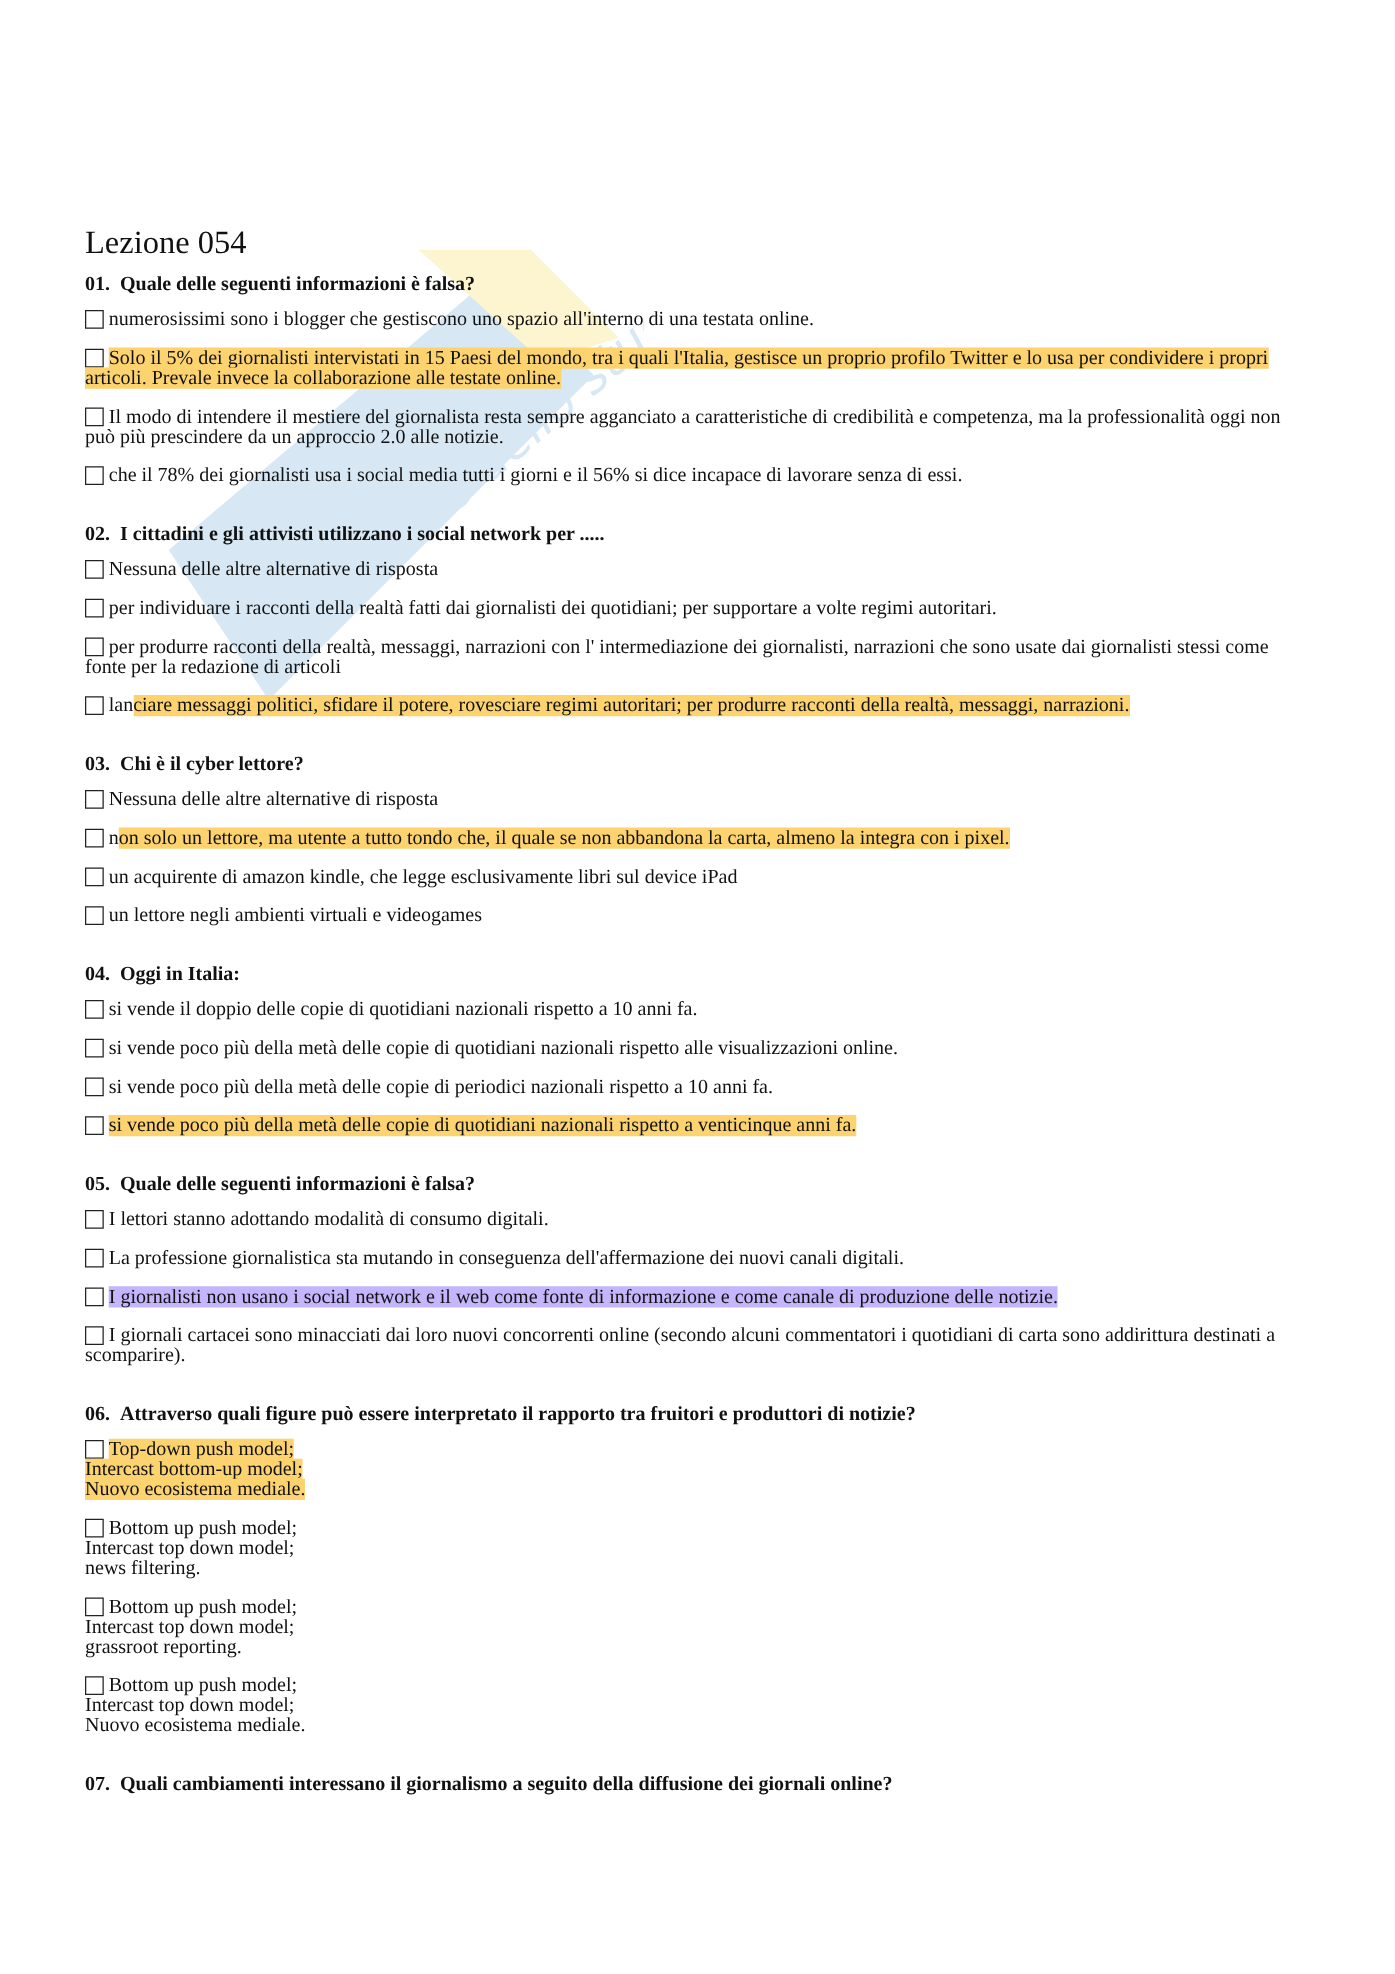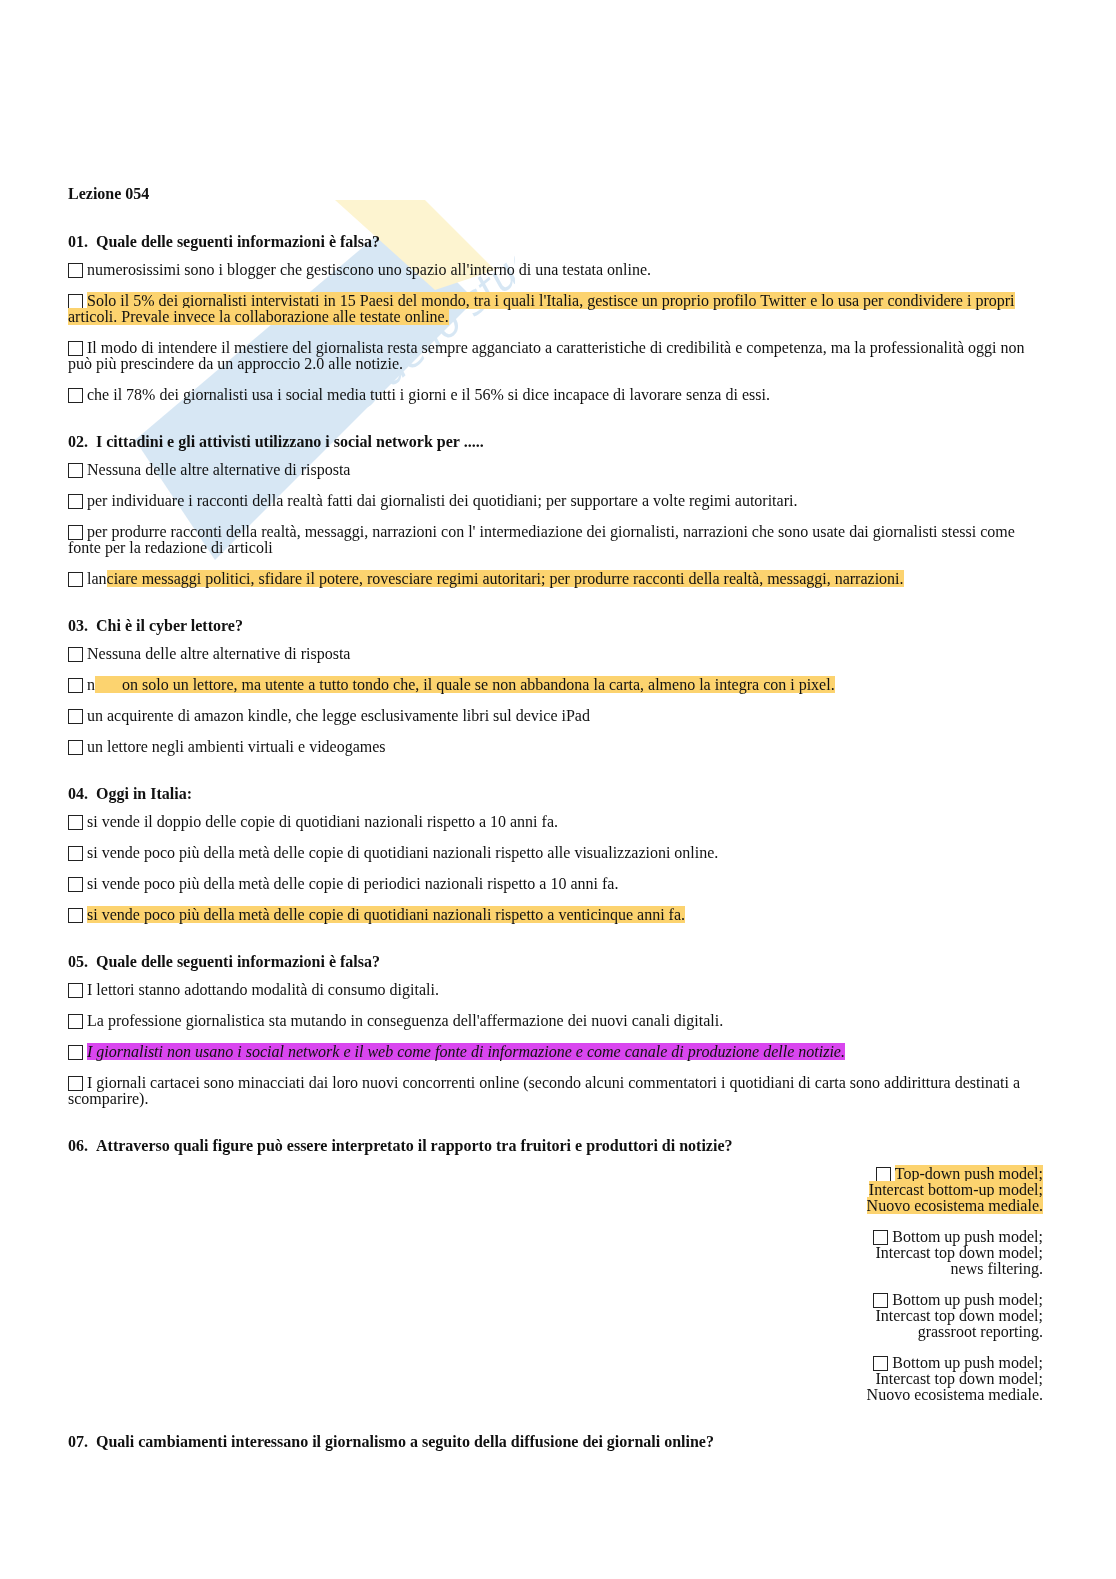--- a/index.html
+++ b/index.html
@@ -7,37 +7,37 @@
     width: 1116px; height: 1579px; position: relative; overflow: hidden;
     font-family: "Liberation Serif", "DejaVu Serif", serif;
     color: #111;
   }
   .watermark {
     position: absolute; left: 95px; top: 180px; width: 420px; height: 440px;
     pointer-events: none; opacity: 0.18;
   }
   .page { position: absolute; left: 68px; top: 180px; width: 975px; }
   .lesson-title {
-    font-size: 16px; font-weight: bold; margin: 0 0 26px 0; line-height: 28px;
+    font-size: 26px; font-weight: normal; margin: 0 0 12px 0; line-height: 28px;
   }
   .question { margin-bottom: 0; }
   .q-title {
     font-size: 16px; font-weight: bold; line-height: 16px; margin: 0 0 12px 0;
   }
   .q-title .num { display: inline-block; width: 28px; }
   .answer {
     font-size: 16px; line-height: 16px; margin: 0 0 15px 0; position: relative;
   }
   .cb {
     display: inline-block; width: 15px; height: 15px; border: 1.5px solid #222;
     box-sizing: border-box; vertical-align: -3px; margin-right: 4px; background: #fff;
     cursor: pointer;
   }
   .hl { background: #fcd36f; }
-  .multiline { white-space: pre-line; text-align: right; }
+  .multiline { white-space: pre-line; }
   .q-gap { height: 16px; }
 </style>
 </head>
 <body>
 
 <svg class="watermark" viewBox="0 0 420 440">
   <polygon points="40,260 300,40 380,120 120,380" fill="#2a7fc6"></polygon>
   <polygon points="240,20 330,20 400,90 340,110" fill="#f5c400"></polygon>
   <text x="150" y="330" transform="rotate(-40 150 330)" font-size="40" fill="#2a7fc6" font-style="italic" font-family="DejaVu Sans, sans-serif">il portale dello studente</text>
 </svg>
@@ -57,38 +57,38 @@
         <div class="q-title"><span class="num">02.</span><span>I cittadini e gli attivisti utilizzano i social network per .....</span></div>
         <div class="answer"><span class="cb"></span><span>Nessuna delle altre alternative di risposta</span></div>
         <div class="answer"><span class="cb"></span><span>per individuare i racconti della realtà fatti dai giornalisti dei quotidiani; per supportare a volte regimi autoritari.</span></div>
         <div class="answer"><span class="cb"></span><span>per produrre racconti della realtà, messaggi, narrazioni con l' intermediazione dei giornalisti, narrazioni che sono usate dai giornalisti stessi come fonte per la redazione di articoli</span></div>
         <div class="answer"><span class="cb"></span><span>lan</span><span class="hl" style="background: rgb(252, 211, 111); text-align: right;">ciare messaggi politici, sfidare il potere, rovesciare regimi autoritari; per produrre racconti della realtà, messaggi, narrazioni.</span></div>
         <div class="q-gap"></div>
       </div>
       <div class="question">
         <div class="q-title"><span class="num">03.</span><span>Chi è il cyber lettore?</span></div>
         <div class="answer"><span class="cb"></span><span>Nessuna delle altre alternative di risposta</span></div>
-        <div class="answer"><span class="cb"></span><span>n</span><span class="hl" style="background: rgb(252, 211, 111); padding-left: 27px;">on solo un lettore, ma utente a tutto tondo che, il quale se non abbandona la carta, almeno la integra con i pixel.</span></div>
+        <div class="answer"><span class="cb"></span><span>n</span><span class="hl" style="background: rgb(252, 211, 111);">on solo un lettore, ma utente a tutto tondo che, il quale se non abbandona la carta, almeno la integra con i pixel.</span></div>
         <div class="answer"><span class="cb"></span><span>un acquirente di amazon kindle, che legge esclusivamente libri sul device iPad</span></div>
         <div class="answer"><span class="cb"></span><span>un lettore negli ambienti virtuali e videogames</span></div>
         <div class="q-gap"></div>
       </div>
       <div class="question">
         <div class="q-title"><span class="num">04.</span><span>Oggi in Italia:</span></div>
         <div class="answer"><span class="cb"></span><span>si vende il doppio delle copie di quotidiani nazionali rispetto a 10 anni fa.</span></div>
         <div class="answer"><span class="cb"></span><span>si vende poco più della metà delle copie di quotidiani nazionali rispetto alle visualizzazioni online.</span></div>
         <div class="answer"><span class="cb"></span><span>si vende poco più della metà delle copie di periodici nazionali rispetto a 10 anni fa.</span></div>
         <div class="answer"><span class="cb"></span><span class="hl" style="background: rgb(252, 211, 111);">si vende poco più della metà delle copie di quotidiani nazionali rispetto a venticinque anni fa.</span></div>
         <div class="q-gap"></div>
       </div>
       <div class="question">
         <div class="q-title"><span class="num">05.</span><span>Quale delle seguenti informazioni è falsa?</span></div>
         <div class="answer"><span class="cb"></span><span>I lettori stanno adottando modalità di consumo digitali.</span></div>
         <div class="answer"><span class="cb"></span><span>La professione giornalistica sta mutando in conseguenza dell'affermazione dei nuovi canali digitali.</span></div>
-        <div class="answer"><span class="cb"></span><span class="hl" style="background: #d946ef; font-style: italic;">I giornalisti non usano i social network e il web come fonte di informazione e come canale di produzione delle notizie.</span></div>
+        <div class="answer"><span class="cb"></span><span class="hl" style="background: #c4b5fd;">I giornalisti non usano i social network e il web come fonte di informazione e come canale di produzione delle notizie.</span></div>
         <div class="answer"><span class="cb"></span><span>I giornali cartacei sono minacciati dai loro nuovi concorrenti online (secondo alcuni commentatori i quotidiani di carta sono addirittura destinati a scomparire).</span></div>
         <div class="q-gap"></div>
       </div>
       <div class="question">
         <div class="q-title"><span class="num">06.</span><span>Attraverso quali figure può essere interpretato il rapporto tra fruitori e produttori di notizie?</span></div>
         <div class="answer multiline"><span class="cb"></span><span class="hl" style="background: rgb(252, 211, 111);">Top-down push model;
 Intercast bottom-up model;
 Nuovo ecosistema mediale.</span></div>
         <div class="answer multiline"><span class="cb"></span><span>Bottom up push model;
 Intercast top down model;

